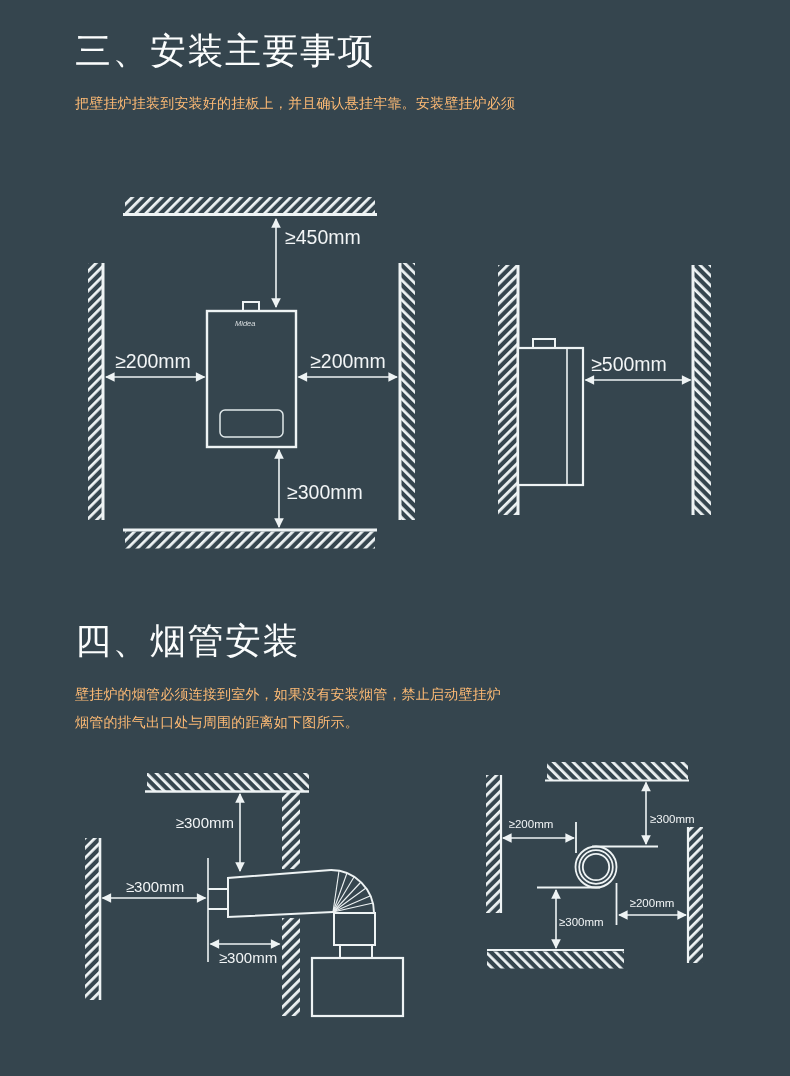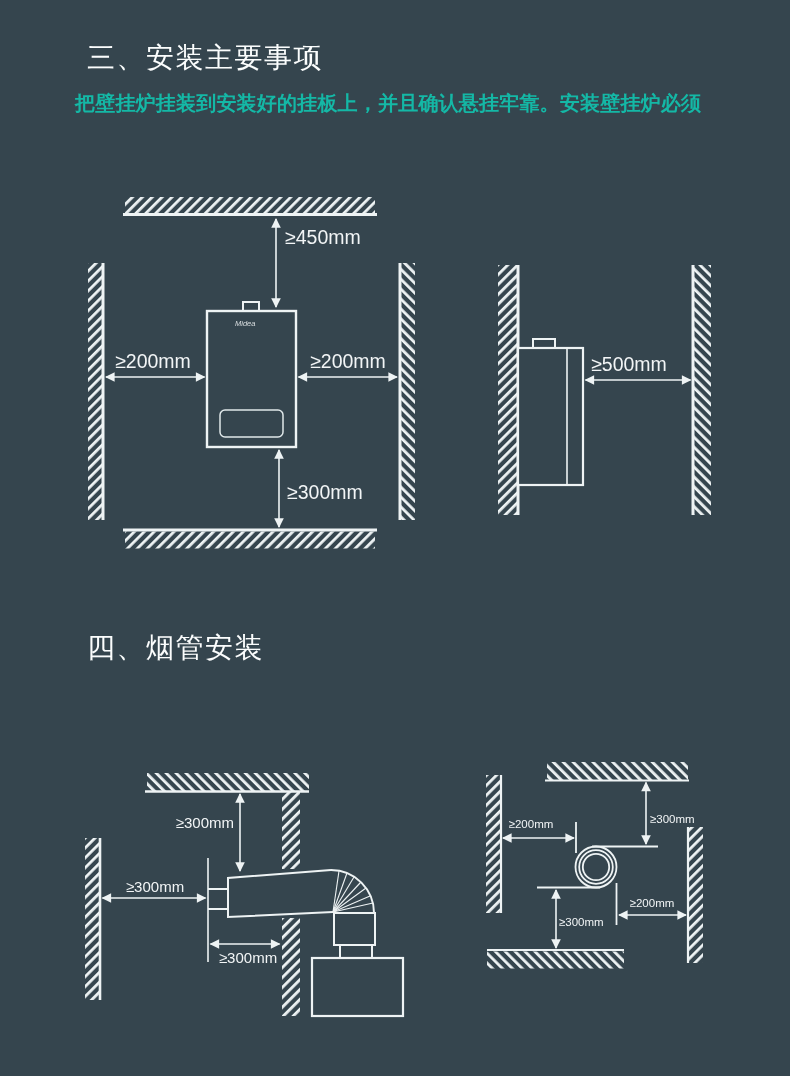--- a/index.html
+++ b/index.html
@@ -2,28 +2,28 @@
 <html><head>
 <meta charset="utf-8">
 <style>
   html,body{margin:0;padding:0;}
   body{background:#222; font-family:"Liberation Sans","DejaVu Sans",sans-serif;}
   .page{
     position:relative; width:790px; height:1076px; margin:0 auto;
     background:#35454e; color:#f2f5f6; overflow:hidden;
   }
   .sec-title{
-    position:absolute; margin:12px; font-size:28px; font-weight:500;
+    position:absolute; margin:0; font-size:36px; font-weight:500;
     letter-spacing:1.5px; color:#fbfdfd; white-space:nowrap;
   }
   .t3{left:75px; top:27px;}
   .t4{left:75px; top:617px;}
   .body-text{
-    position:absolute; font-size:20px; line-height:27.5px;
-    color:#14b8a6; letter-spacing:0.2px; white-space:nowrap;font-weight:bold;
+    position:absolute; font-size:14px; line-height:27.5px;
+    color:#fdba74; letter-spacing:0.2px; white-space:nowrap;
   }
   .b3{left:75px; top:90px;}
   .b4{left:75px; top:681px;}
   svg{position:absolute; overflow:visible;}
   svg text{fill:#f2f5f6; font-family:"Liberation Sans","DejaVu Sans",sans-serif;}
   .d1{left:85px;  top:193px;}
   .d2{left:488px; top:253px;}
   .d3{left:72px;  top:770px;}
   .d4{left:480px; top:760px;}
   .lbl-lg{font-size:19.5px;}
@@ -113,20 +113,24 @@
       <rect class="fill-bg" x="30" y="95" width="65" height="137" stroke="#eef3f4" stroke-width="2.2"></rect>
       <path class="struct" d="M79,95 V232" stroke-width="1.6"></path>
     </g>
     <g>
       <path class="dim" d="M97.5,127 H202.5" marker-start="url(#ah)" marker-end="url(#ah)"></path>
       <text class="lbl-lg" x="141" y="118" text-anchor="middle">≥500mm</text>
     </g>
   </svg>
 
   <h2 class="sec-title t4">四、烟管安装</h2>
+  <div class="body-text b4">
+    <div>壁挂炉的烟管必须连接到室外，如果没有安装烟管，禁止启动壁挂炉</div>
+    <div>烟管的排气出口处与周围的距离如下图所示。</div>
+  </div>
 
   <svg class="d3" width="350" height="250" viewBox="0 0 350 250">
     <g>
       <rect x="75" y="3" width="162" height="18" fill="url(#hb)"></rect>
       <path class="struct" d="M73,21.5 H237" stroke-width="2.6"></path>
     </g>
     <g>
       <rect x="210" y="22" width="18" height="77" fill="url(#hf)"></rect>
       <rect x="210" y="148" width="18" height="98" fill="url(#hf)"></rect>
     </g>

